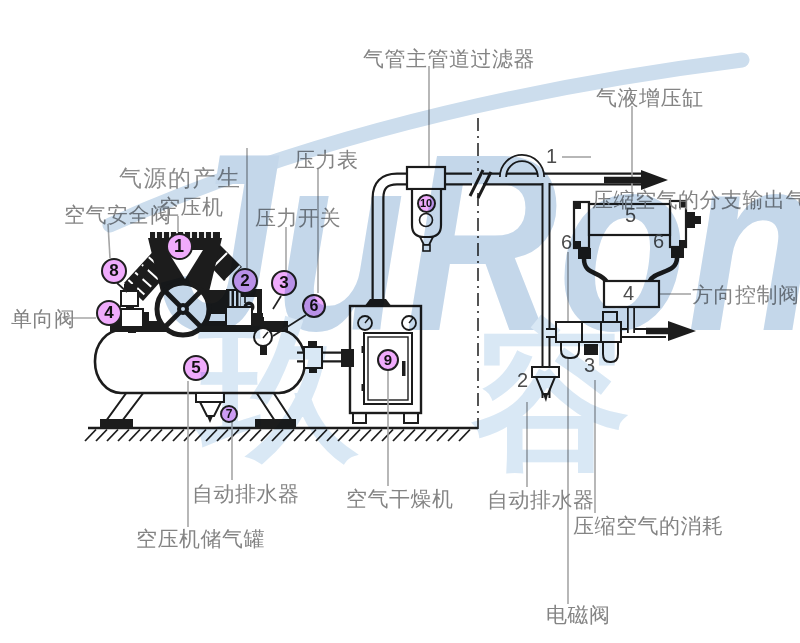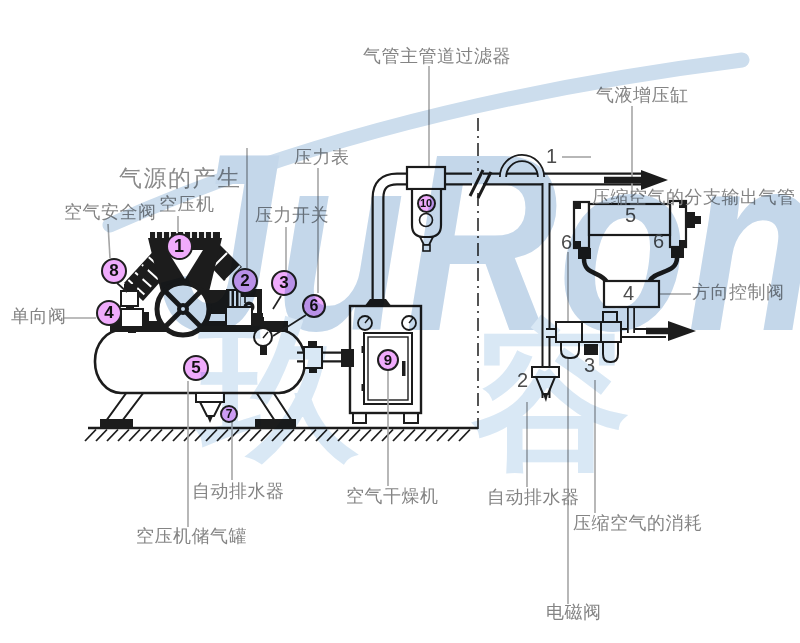--- a/index.html
+++ b/index.html
@@ -1,20 +1,20 @@
 <!DOCTYPE html>
 <html><head>
 <meta charset="utf-8">
 <style>
   html,body{margin:0;padding:0;background:#fff;}
   .stage{position:relative;width:800px;height:643px;background:#ffffff;overflow:hidden;
          font-family:"Liberation Sans","DejaVu Sans",sans-serif;}
   svg{position:absolute;left:0;top:0;}
   #labels-layer{position:absolute;left:0;top:0;width:800px;height:643px;z-index:5;}
-  .lbl{position:absolute;color:#848484;font-size:18px;line-height:1.1;white-space:nowrap;letter-spacing:.5px;}
+  .lbl{position:absolute;color:#848484;font-size:21px;line-height:1.1;white-space:nowrap;letter-spacing:.5px;}
   .lbl.title{font-size:23px;color:#8a8a8a;letter-spacing:1.5px;}
   .plainnum{position:absolute;color:#4d4d4d;font-size:20px;line-height:1;}
   .circled{position:absolute;box-sizing:border-box;border:2px solid #1f1f1f;border-radius:50%;
            background:#f0abfc;color:#111;text-align:center;font-weight:bold;}
   .watermark{position:absolute;left:0;top:0;width:800px;height:643px;z-index:9;
              mix-blend-mode:multiply;pointer-events:none;overflow:hidden;}
   .wm-brand{position:absolute;left:158px;top:98px;font-size:252px;font-weight:bold;font-style:italic;
             color:#c4d7ea;transform:scaleX(.84);transform-origin:left top;white-space:nowrap;letter-spacing:0;}
   .wm-cjk{position:absolute;font-size:158px;font-weight:bold;color:#d9e8f5;line-height:1;}
 </style>

